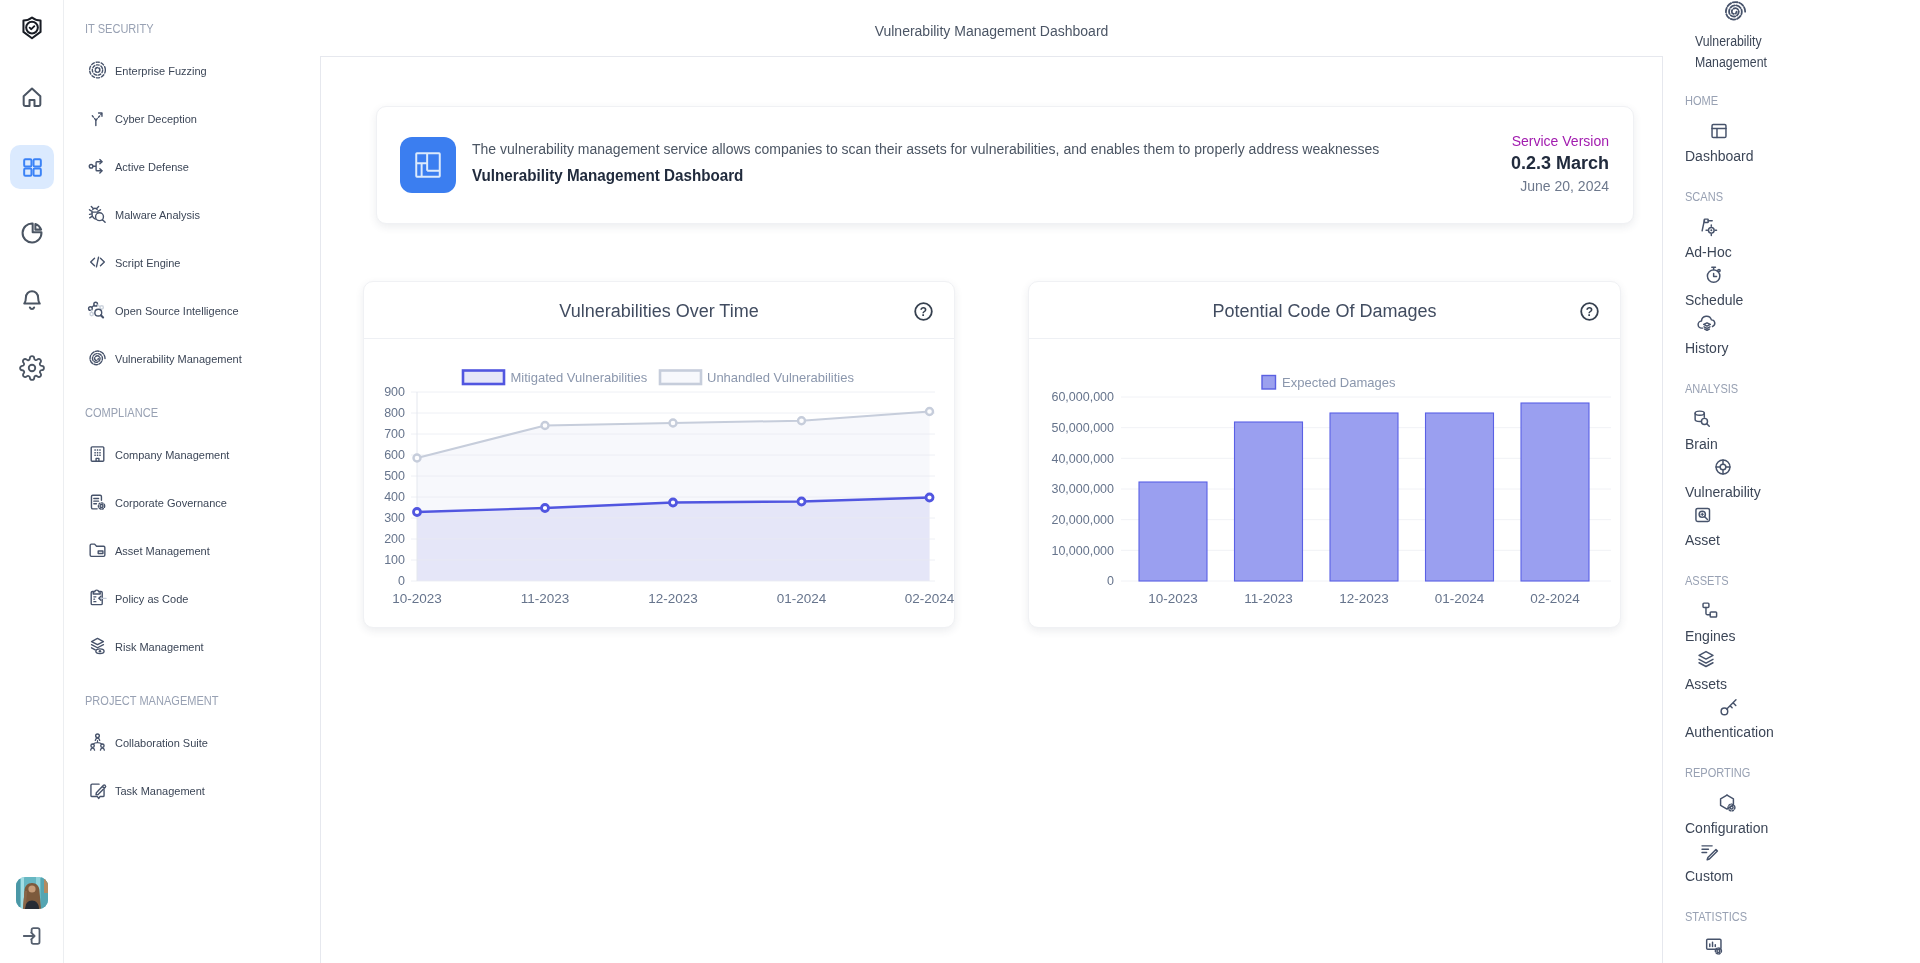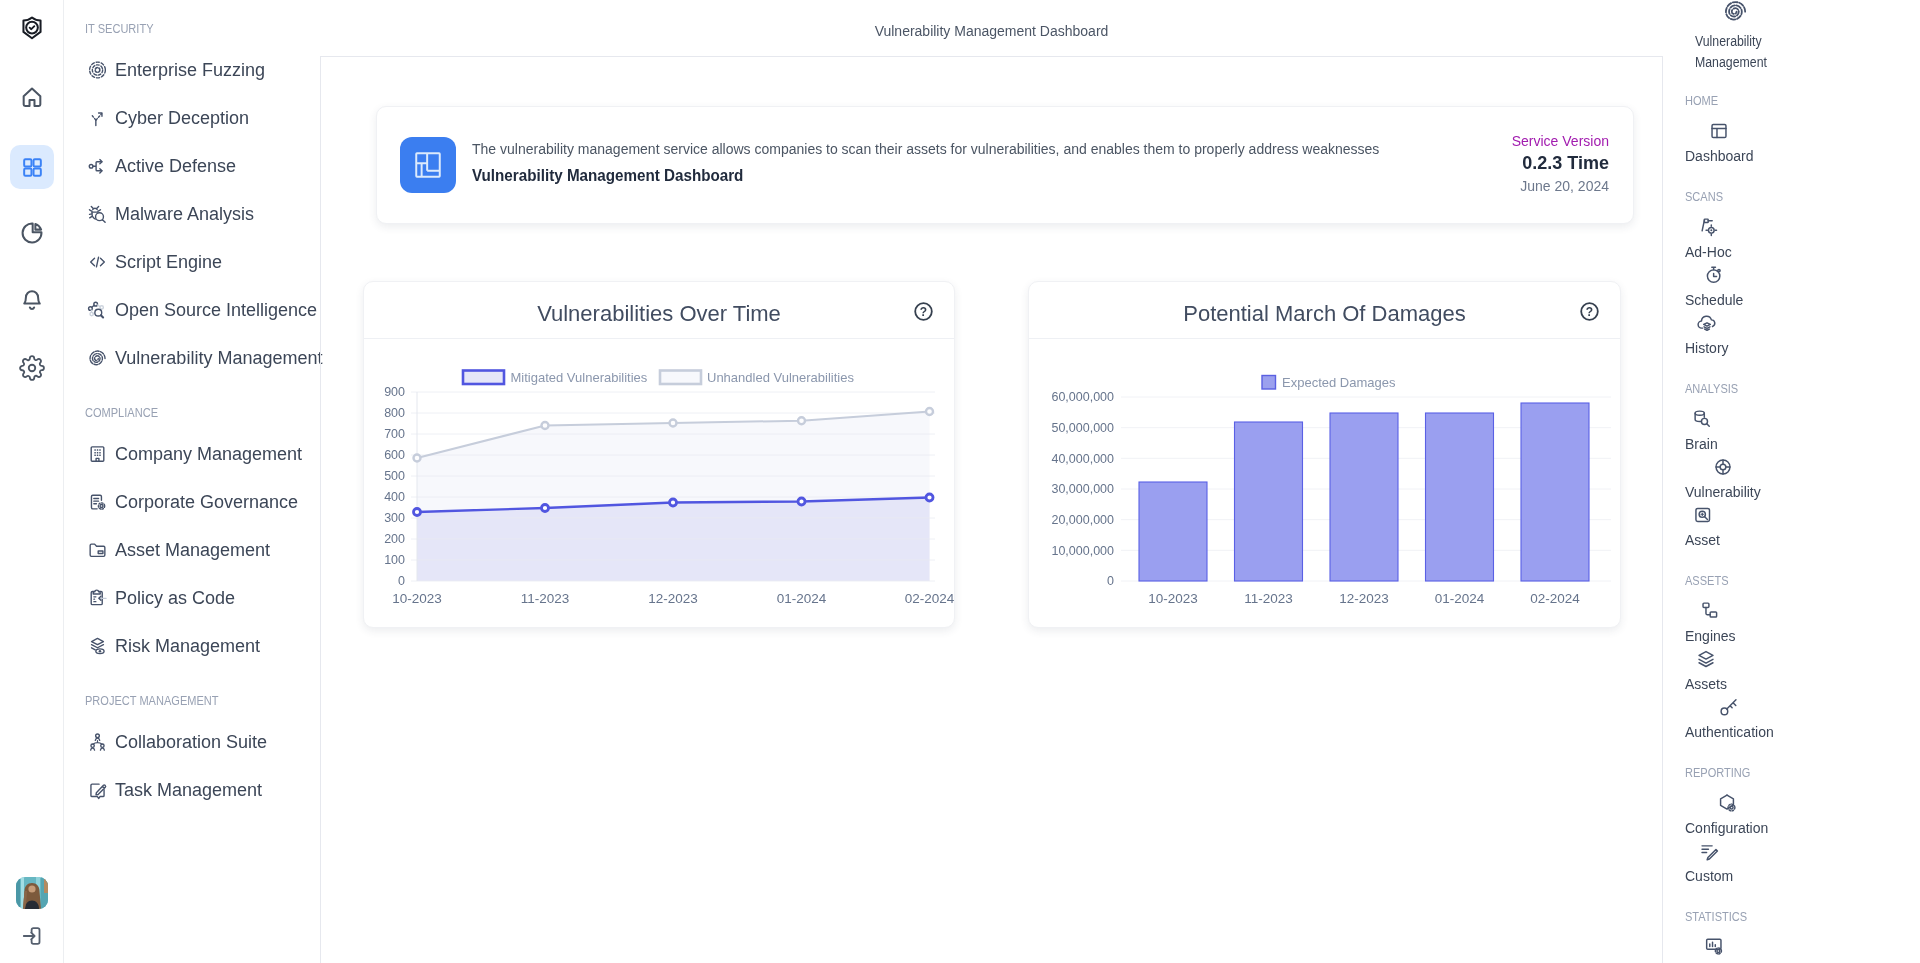--- a/index.html
+++ b/index.html
@@ -3,40 +3,40 @@
 <meta charset="utf-8">
 <style>
 * { margin:0; padding:0; box-sizing:border-box; }
 html,body { width:1920px; height:963px; background:#fff; font-family:"Liberation Sans", sans-serif; overflow:hidden; position:relative; }
 
 .rail { position:absolute; left:0; top:0; width:64px; height:963px; border-right:1px solid #eceef1; background:#fff; }
 .railicon { position:absolute; left:50%; transform:translate(-50%,-50%); }
 .gridsel { position:absolute; left:10px; top:145px; width:44px; height:44px; background:#dbeafe; border-radius:10px; display:flex; align-items:center; justify-content:center; }
 
 .lhead { position:absolute; left:85px; font-size:12px; color:#98a1b3; transform:translateY(-50%) scaleX(0.92); transform-origin:0 50%; white-space:nowrap; }
-.litem { position:absolute; left:87px; transform:translateY(-50%); display:flex; align-items:center; gap:7px; font-size:18px; color:#3c4657; white-space:nowrap; }
+.litem { position:absolute; left:87px; transform:translateY(-50%); display:flex; align-items:center; gap:7px; font-size:11px; color:#3c4657; white-space:nowrap; }
 .litem svg { flex:0 0 auto; }
 
 .rhead { position:absolute; left:1685px; font-size:12px; color:#98a1b3; transform:translateY(-50%) scaleX(0.92); transform-origin:0 50%; white-space:nowrap; }
 .ritem { position:absolute; left:1685px; transform:translateY(-50%); display:flex; align-items:center; gap:6px; font-size:14px; color:#3c4657; white-space:nowrap;flex-direction:column; }
 
 .pagetitle { position:absolute; left:320px; width:1343px; top:23px; text-align:center; font-size:14px; color:#4b5565; }
 .maincontainer { position:absolute; left:320px; top:56px; width:1343px; height:907px; border:1px solid #e6e8ee; border-bottom:none; }
 .hero { position:absolute; left:376px; top:106px; width:1258px; height:118px; background:#fff; border:1px solid #f0f1f4; border-radius:10px; box-shadow:0 3px 8px rgba(40,52,80,0.09); }
 .heroicon { position:absolute; left:23px; top:30px; width:56px; height:56px; background:#3b7ef0; border-radius:12px; display:flex; align-items:center; justify-content:center; }
 .herodesc { position:absolute; left:95px; top:34px; font-size:14px; color:#4b5563; transform-origin:0 0; }
 .heroh1 { position:absolute; left:95px; top:60px; font-size:16px; font-weight:bold; color:#212b3d; transform:scaleX(0.95); transform-origin:0 0; }
 .herosv { position:absolute; right:24px; top:26px; text-align:right; }
 .herosv .l1 { font-size:14px; color:#a21caf; }
 .herosv .l2 { font-size:18px; font-weight:bold; color:#212b3d; margin-top:4px; }
 .herosv .l3 { font-size:14px; color:#6d788c; margin-top:4px; }
 .card { position:absolute; top:281px; height:347px; background:#fff; border:1px solid #f0f1f4; border-radius:10px; box-shadow:0 3px 8px rgba(40,52,80,0.09); }
 .card1 { left:363px; width:592px; }
 .card2 { left:1028px; width:593px; }
-.ctitle { position:absolute; top:19px; left:0; right:0; text-align:center; font-size:22px; color:#414c60; }
+.ctitle { position:absolute; top:19px; left:0; right:0; text-align:center; font-size:18px; color:#414c60; }
 .qmark { position:absolute; top:19px; right:20px; width:21px; height:21px; }
 .cdivider { position:absolute; top:56px; left:0; right:0; height:1px; background:#eef0f4; }
 </style>
 </head>
 <body>
 
 <div class="rail">
   <div class="railicon" style="top:30px"><svg width="27" height="27" viewBox="0 0 24 24" fill="none" stroke="#181c24" stroke-width="1.80" stroke-linecap="round" stroke-linejoin="round">
         <path d="M4.4 5.4c2.6 0 5-.6 7.6-2.7 2.6 2.1 5 2.7 7.6 2.7v10.1L12 21.1l-7.6-5.6z"></path>
         <circle cx="12" cy="11.6" r="5.2"></circle>
@@ -196,21 +196,21 @@
   <div class="heroicon">
       <svg width="34" height="34" viewBox="0 0 24 24" fill="none" stroke="#dceafc" stroke-width="1.4" stroke-linejoin="round">
         <rect x="3.7" y="3.7" width="16.6" height="16.6" rx="0.5"></rect>
         <path d="M11.4 3.7v12.4M3.7 10.8h7.7M7.5 10.8v9.5M11.4 16.1h8.9"></path>
       </svg>
     </div>
   <div class="herodesc">The vulnerability management service allows companies to scan their assets for vulnerabilities, and enables them to properly address weaknesses</div>
   <div class="heroh1">Vulnerability Management Dashboard</div>
   <div class="herosv">
     <div class="l1">Service Version</div>
-    <div class="l2">0.2.3 Time</div>
+    <div class="l2">0.2.3 March</div>
     <div class="l3">June 20, 2024</div>
   </div>
 </div>
 
 <div class="card card1">
   <div class="ctitle">Vulnerabilities Over Time</div>
   <div class="qmark"><svg width="21" height="21" viewBox="0 0 21 21" fill="none">
         <circle cx="10.5" cy="10.5" r="8.3" stroke="#36404f" stroke-width="1.8"></circle>
         <text x="10.5" y="14.8" text-anchor="middle" font-family="Liberation Sans, sans-serif" font-size="12" font-weight="bold" fill="#36404f">?</text>
       </svg></div>
@@ -257,21 +257,21 @@
         <text x="437.5" y="264" text-anchor="middle" font-size="13.5" fill="#66748c">01-2024</text>
         <text x="565.5" y="264" text-anchor="middle" font-size="13.5" fill="#66748c">02-2024</text>
         <rect x="99" y="31.5" width="41" height="13.5" fill="#e5e6f8" stroke="#5156e0" stroke-width="2.6"></rect>
         <text x="146.5" y="42.5" font-size="13" fill="#8b97ad">Mitigated Vulnerabilities</text>
         <rect x="296" y="31.5" width="41" height="13.5" fill="#f7f8fc" stroke="#c6cddb" stroke-width="2.6"></rect>
         <text x="343" y="42.5" font-size="13" fill="#8b97ad">Unhandled Vulnerabilities</text>
       </svg></div>
 </div>
 
 <div class="card card2">
-  <div class="ctitle">Potential March Of Damages</div>
+  <div class="ctitle">Potential Code Of Damages</div>
   <div class="qmark"><svg width="21" height="21" viewBox="0 0 21 21" fill="none">
         <circle cx="10.5" cy="10.5" r="8.3" stroke="#36404f" stroke-width="1.8"></circle>
         <text x="10.5" y="14.8" text-anchor="middle" font-family="Liberation Sans, sans-serif" font-size="12" font-weight="bold" fill="#36404f">?</text>
       </svg></div>
   <div class="cdivider"></div>
   <div style="position:absolute;left:0;top:57px;width:591px;height:289px;"><svg width="591" height="289" viewBox="0 0 591 289" font-family="Liberation Sans, sans-serif" style="overflow:visible">
         <line x1="92" y1="58.0" x2="582" y2="58.0" stroke="#f1f2f6" stroke-width="1"></line>
         <line x1="92" y1="88.7" x2="582" y2="88.7" stroke="#f1f2f6" stroke-width="1"></line>
         <line x1="92" y1="119.3" x2="582" y2="119.3" stroke="#f1f2f6" stroke-width="1"></line>
         <line x1="92" y1="150.0" x2="582" y2="150.0" stroke="#f1f2f6" stroke-width="1"></line>

